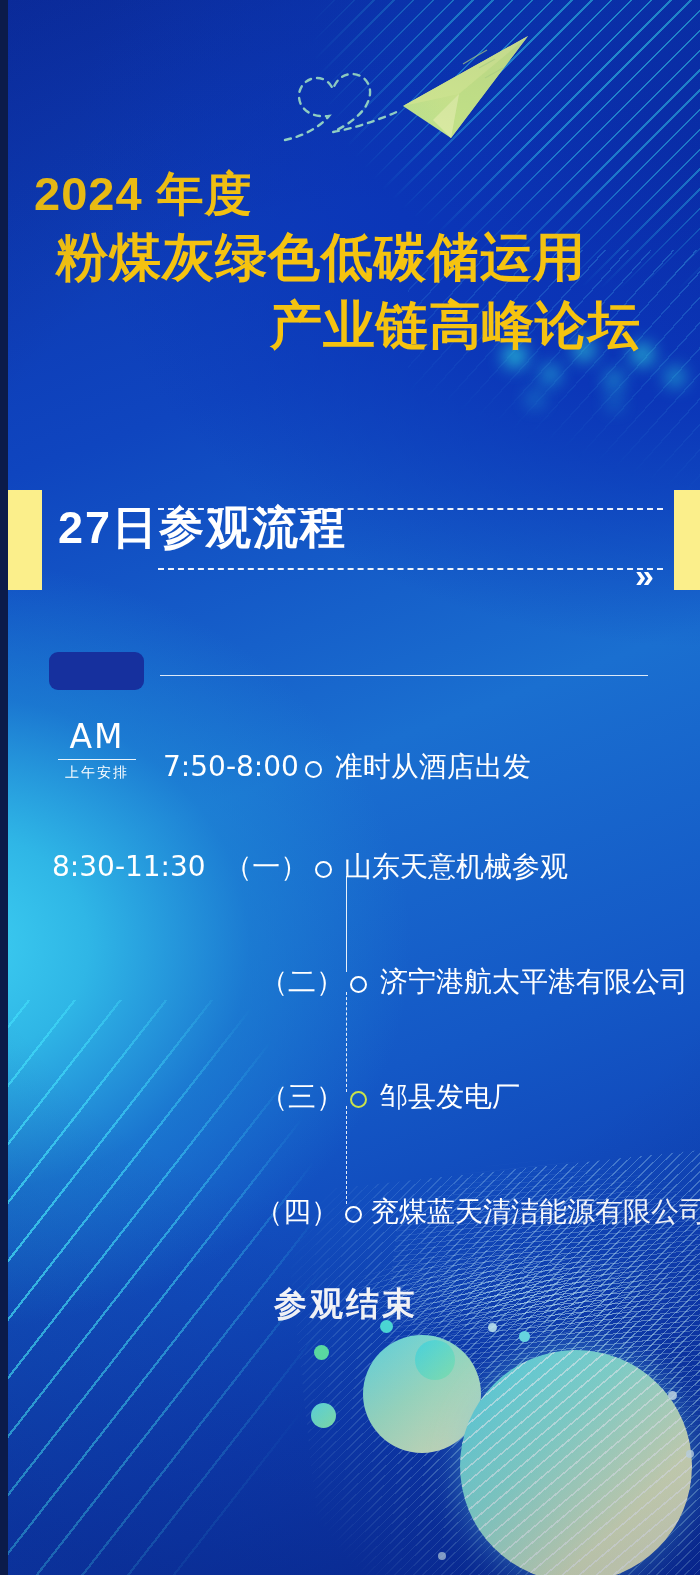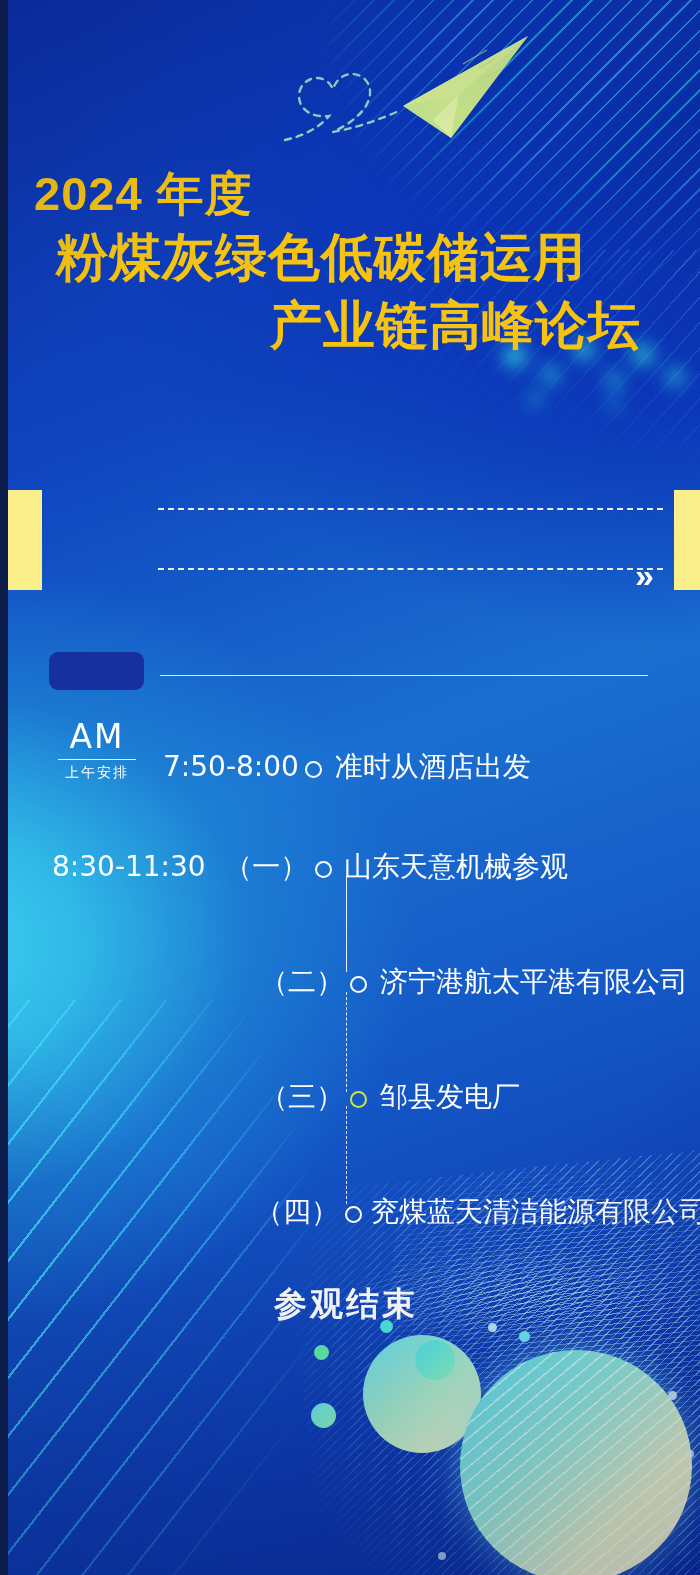--- a/index.html
+++ b/index.html
@@ -269,20 +269,21 @@
   <div class="title-block">
     <div class="title-line tl-1">2024 年度</div>
     <div class="title-line tl-2">粉煤灰绿色低碳储运用</div>
     <div class="title-line tl-3">产业链高峰论坛</div>
   </div>
 
   <div class="section-header">
     <div class="yellow-bar left"></div>
     <div class="yellow-bar right"></div>
     <div class="sec-dashbox"></div>
+    <div class="sec-title">27日参观流程</div>
     <div class="chevrons">»</div>
   </div>
 
   <div class="schedule">
 
     <div class="badge-row">
       <div class="blue-badge"></div>
       <div class="badge-rule"></div>
     </div>
 

